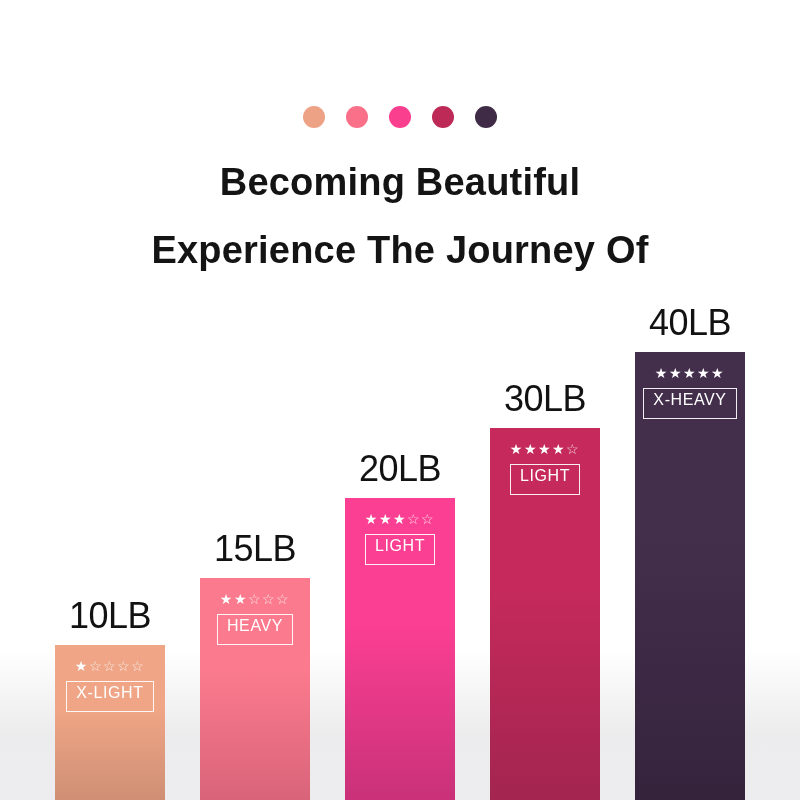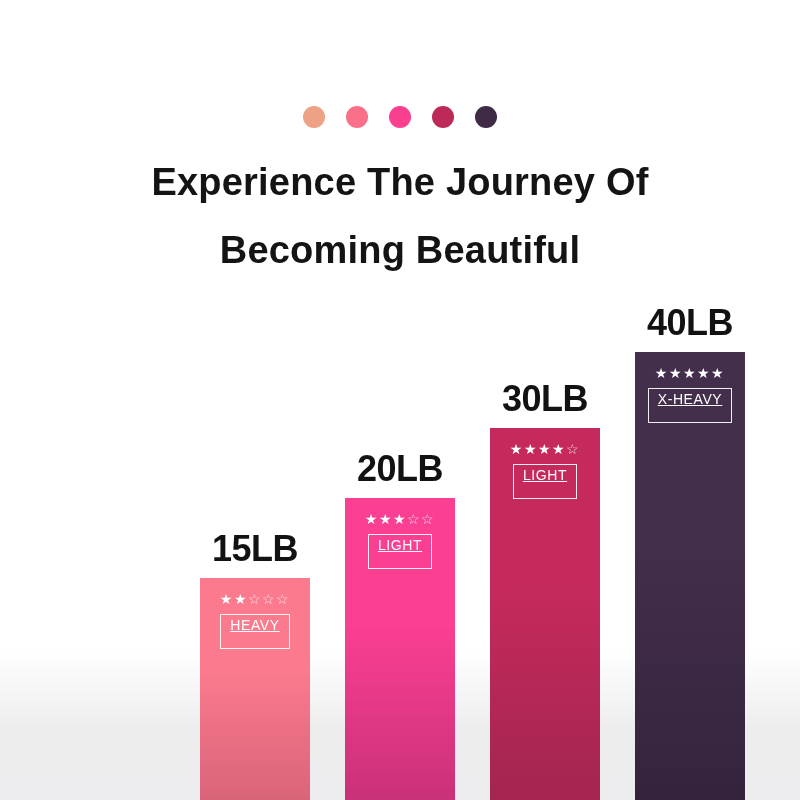--- a/index.html
+++ b/index.html
@@ -85,68 +85,74 @@
     flex-direction: column;
     align-items: center;
     padding-top: 14px;
   }
 
   .weight-label {
     position: absolute;
     left: 0;
     width: 110px;
     text-align: center;
-    font-weight: 700;
+    font-weight: 400;
     font-size: 36px;
     color: #121212;
     letter-spacing: -0.5px;
     white-space: nowrap;
   }
 
   .stars {
     font-size: 14px;
     letter-spacing: 1.5px;
     color: #ffffff;
     line-height: 1;
     margin-bottom: 8px;
     white-space: nowrap;
     text-shadow: 0 0 1px rgba(0,0,0,0.07);
   }
   .stars .off { opacity: 0.82; }
 
   .badge {
     border: 1.5px solid rgba(255,255,255,0.92);
     color: #ffffff;
-    font-size: 14px;
+    font-size: 16px;
     letter-spacing: 0.6px;
-    padding: 3px 9px 16px;
+    padding: 3px 9px 10px;
     line-height: 1;
     white-space: nowrap;
-    text-decoration: underline;
   }
 </style>
 </head>
 <body>
 
 <div id="floor-wash"></div>
 
 <div id="dot-row">
     <span class="dot" style="background: rgb(237, 161, 133);"></span>
     <span class="dot" style="background: rgb(250, 112, 137);"></span>
     <span class="dot" style="background: rgb(249, 63, 142);"></span>
     <span class="dot" style="background: rgb(189, 42, 87);"></span>
     <span class="dot" style="background: rgb(63, 43, 69);"></span>
   </div>
 
 <h1 id="headline">
+  <span class="line">Becoming Beautiful</span>
   <span class="line">Experience The Journey Of</span>
-  <span class="line">Becoming Beautiful</span>
 </h1>
 
 <div id="chart">
+    <div class="bar-group" style="left: 55px; height: 800px;">
+      <div class="weight-label" style="bottom: 163px;">10LB</div>
+      <div class="bar" style="height: 155px; background: linear-gradient(rgb(239, 165, 134) 0%, rgb(239, 165, 134) 42%, rgb(207, 143, 116) 100%);">
+        <div class="stars"><span>★</span><span class="off">☆</span><span class="off">☆</span><span class="off">☆</span><span class="off">☆</span></div>
+        <div class="badge">X-LIGHT</div>
+      </div>
+    </div>
     <div class="bar-group" style="left: 200px; height: 800px;">
       <div class="weight-label" style="bottom: 230px; text-align: center;">15LB</div>
       <div class="bar" style="height: 222px; background: linear-gradient(rgb(251, 122, 141) 0%, rgb(251, 122, 141) 42%, rgb(217, 100, 122) 100%);">
         <div class="stars"><span>★</span><span>★</span><span class="off">☆</span><span class="off">☆</span><span class="off">☆</span></div>
         <div class="badge">HEAVY</div>
       </div>
     </div>
     <div class="bar-group" style="left: 345px; height: 800px;">
       <div class="weight-label" style="bottom: 310px; margin-top: 16px;">20LB</div>
       <div class="bar" style="height: 302px; background: linear-gradient(rgb(251, 63, 147) 0%, rgb(251, 63, 147) 42%, rgb(201, 49, 120) 100%);">

